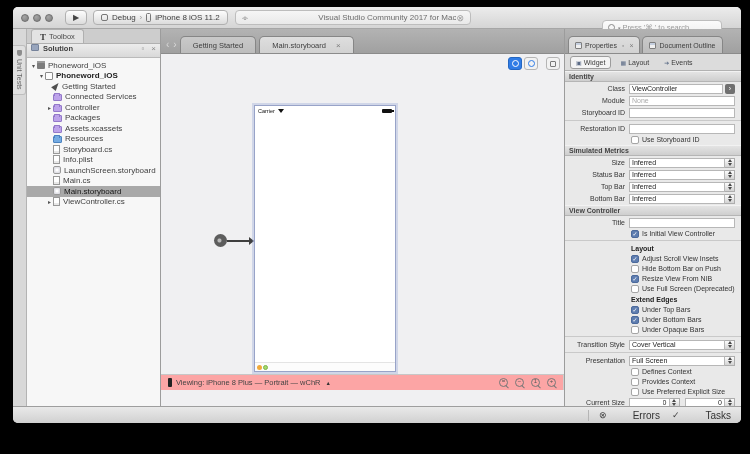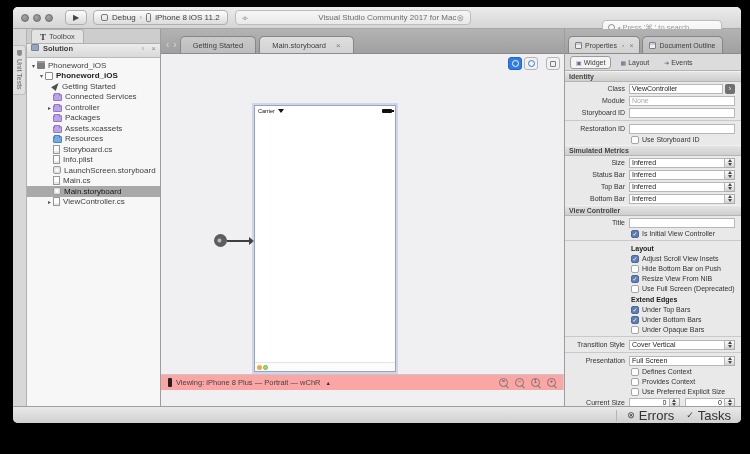--- a/index.html
+++ b/index.html
@@ -183,21 +183,21 @@
   .sizecells { flex:1; display:flex; gap:5px; min-width:0; }
   .sizecell { flex:1; display:flex; min-width:0; }
   .sizecell .pfield { justify-content:flex-end; }
 
   
   .statusbar { position:absolute; left:0; right:0; bottom:0; height:17px;
                background:linear-gradient(#e9e9e9,#d0d0d0); border-top:1px solid #9e9e9e;
                display:flex; align-items:center; justify-content:flex-end; padding:0 10px; gap:4px; }
   .sb-div { width:1px; height:11px; background:#b5b5b5; margin-right:6px; }
   .sb-ic { font-size:9px; color:#3e3e3e; }
-  .sb-tx { font-size:13px; color:#333; margin-right:8px; }
+  .sb-tx { font-size:10px; color:#333; margin-right:8px;margin-left:22px; }
   .sb-tx:last-child { margin-right:0; }
   .wifi { display:inline-block; width:0; height:0; border-left:3px solid transparent; border-right:3px solid transparent;
           border-top:4px solid #111; margin-left:1px; }
 </style>
 </head>
 <body>
 
 <div class="window">
 
   <div class="titlebar">

